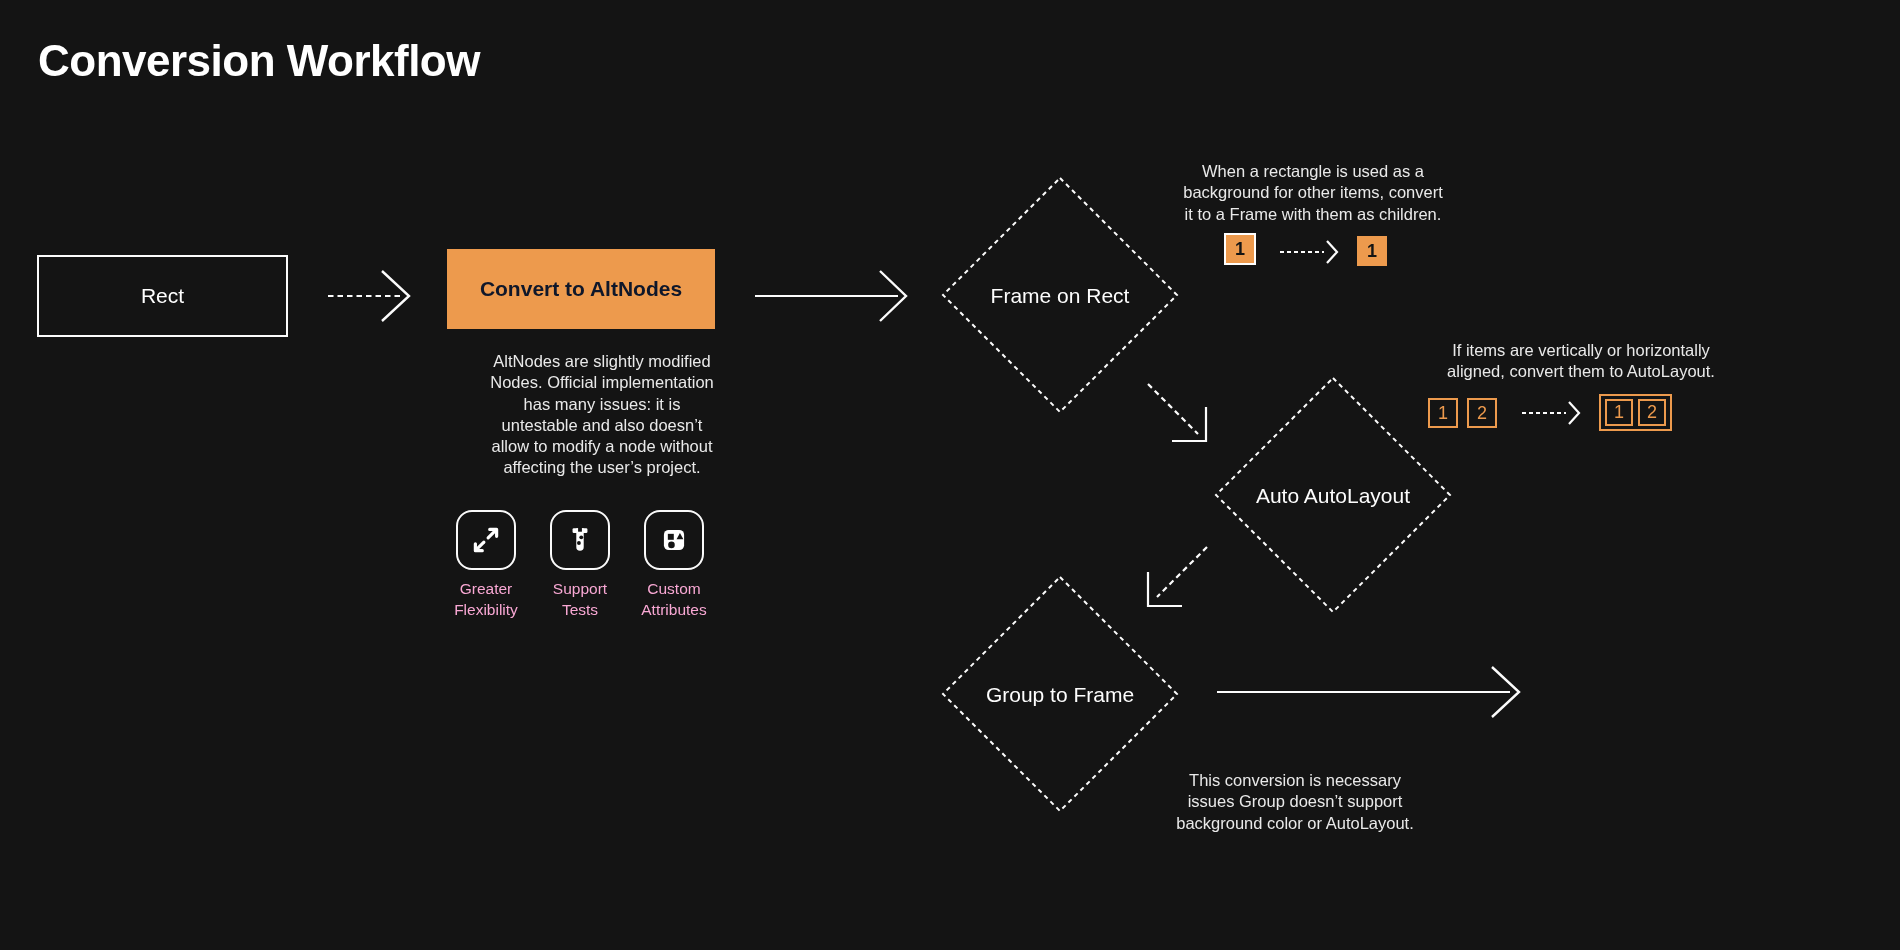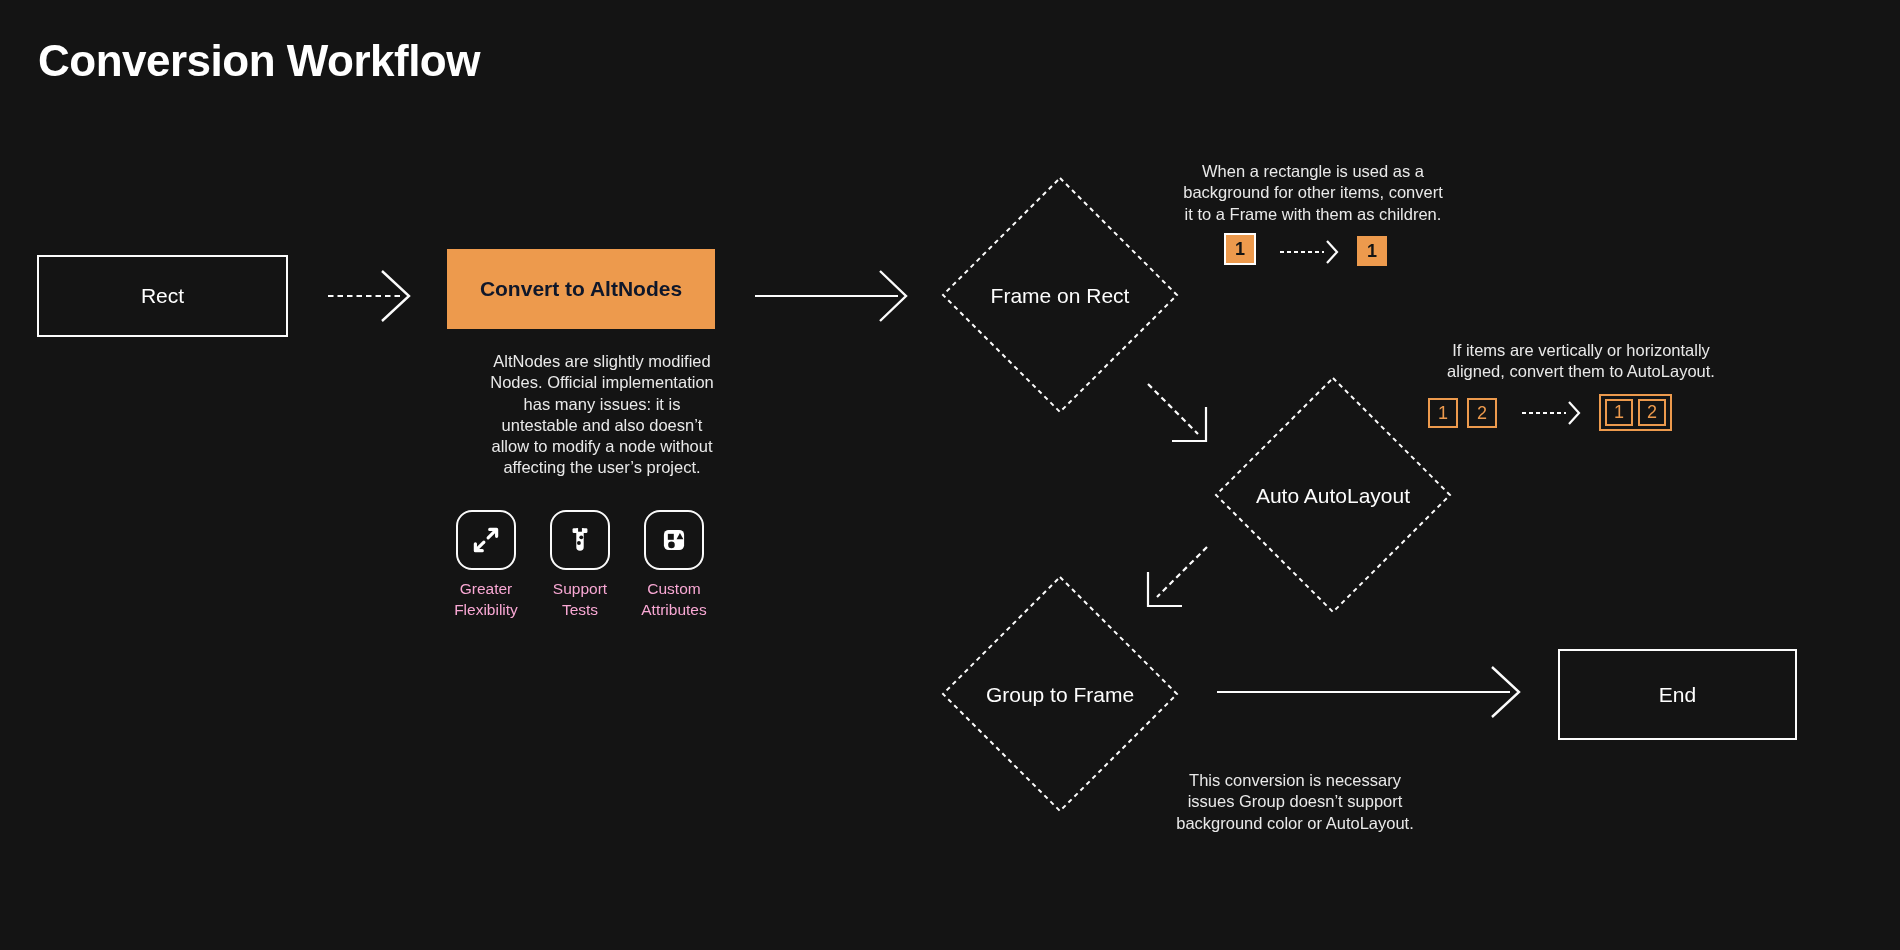--- a/index.html
+++ b/index.html
@@ -185,17 +185,14 @@
     </div>
     <div class="mini-box mini-outlined" style="width:28px;height:27px;">
       <span>2</span>
     </div>
   </div>
 
   <div class="abs body-text ml anno-3">This conversion is necessary
 issues Group doesn’t support
 background color or AutoLayout.</div>
 
-  <div class="abs term-node end-node">
-    <span>End</span>
-  </div>
 
 </div>
 
 </body></html>

